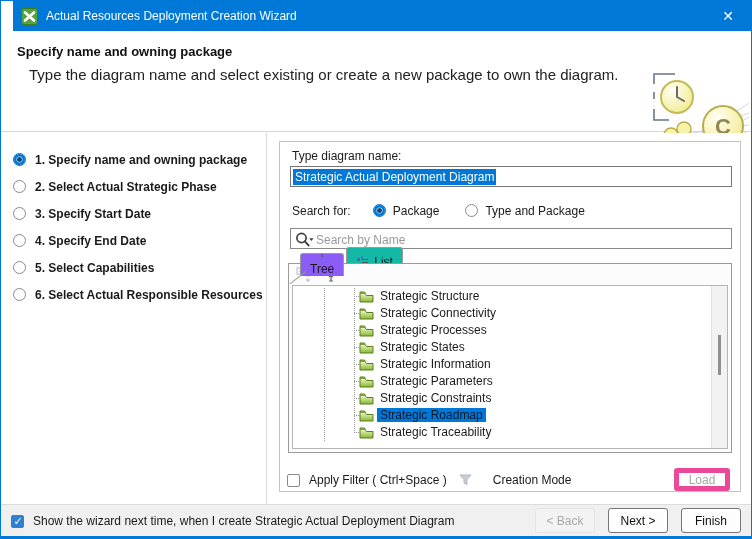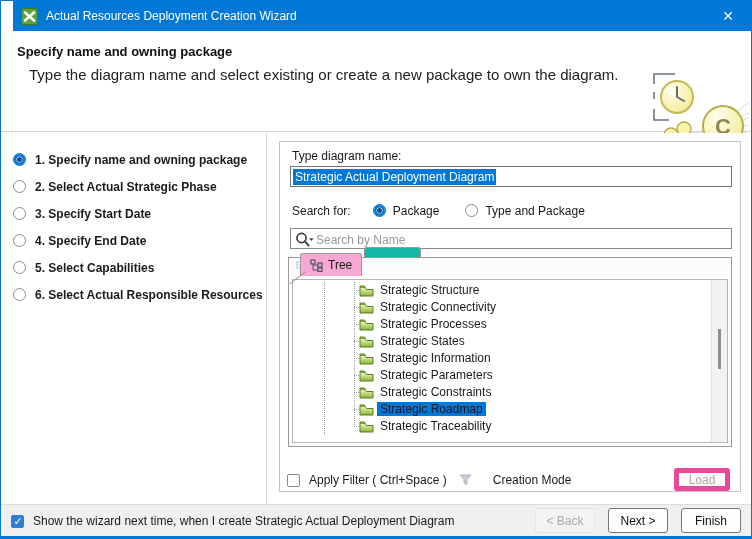--- a/index.html
+++ b/index.html
@@ -48,25 +48,25 @@
   .searchbox { position:absolute; left:10px; top:86px; right:8px; height:21px; border:1px solid #8a8a8a;
     background:#fff; display:flex; align-items:flex-end; }
   .searchbox svg { margin-left:3px; flex:0 0 auto; }
   .searchbox input { border:none; outline:none; flex:1; height:17px; font-size:12px;
     font-family:"Liberation Sans",sans-serif; color:#222; padding-left:1px; }
   .searchbox input::placeholder { color:#9a9a9a; opacity:1; }
   
   .tabs { position:absolute; left:20px; top:111px; height:23px; display:flex; align-items:flex-end; }
   .tab { display:flex; align-items:center; gap:5px; padding:0 9px; height:29px;
     border:1px solid #9a9a9a; border-bottom:none; border-radius:3px 3px 0 0; background:#14b8a6; margin-right:2px; position:relative; }
-  .tab.active { height:23px; background:#f9a8d4; z-index:3; }
+  .tab.active { height:23px; background:#8b5cf6; z-index:3;flex-direction:column; }
   .tab-diag { position:absolute; left:-15px; bottom:4px; width:20px; height:1px; background:#9a9a9a;
     transform:rotate(-38deg); transform-origin:right bottom; }
   
-  .treepanel { position:absolute; left:8px; right:8px; top:115px; height:190px;
+  .treepanel { position:absolute; left:8px; right:8px; top:121px; height:190px;
     border:1px solid #9a9a9a; background:#fcfcfc; z-index:2; }
   .tree-toolbar { position:absolute; left:7px; top:3px; display:flex; gap:9px; }
   .tree-toolbar .tbtn { width:15px; height:15px; display:block; }
   .treebox { position:absolute; left:3px; right:3px; top:21px; bottom:3px; border:1px solid #b5b5b5;
     background:#fff; overflow:hidden; }
   .rows { position:absolute; left:0; top:2px; right:17px; }
   .guide-v1 { position:absolute; left:31px; top:0; bottom:0; width:0; border-left:1px dotted #9a9a9a; }
   .guide-v2 { position:absolute; left:61px; top:0; height:145px; width:0; border-left:1px dotted #9a9a9a; }
   .trow { position:relative; height:17px; }
   .trow::before { content:''; position:absolute; left:61px; top:8px; width:7px; border-top:1px dotted #9a9a9a; }

